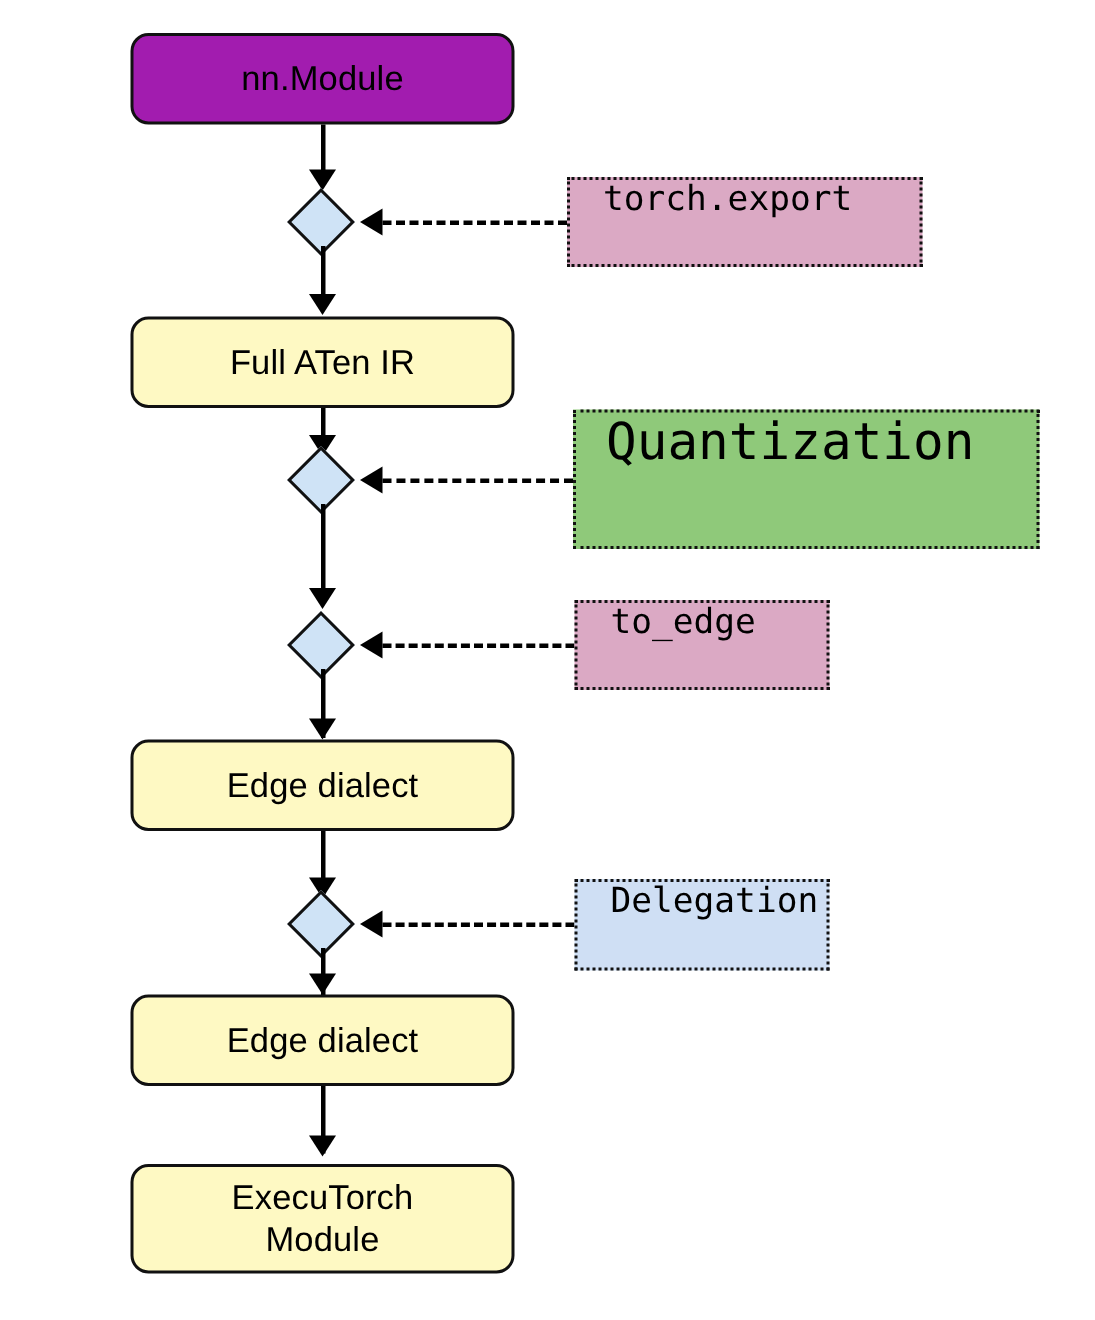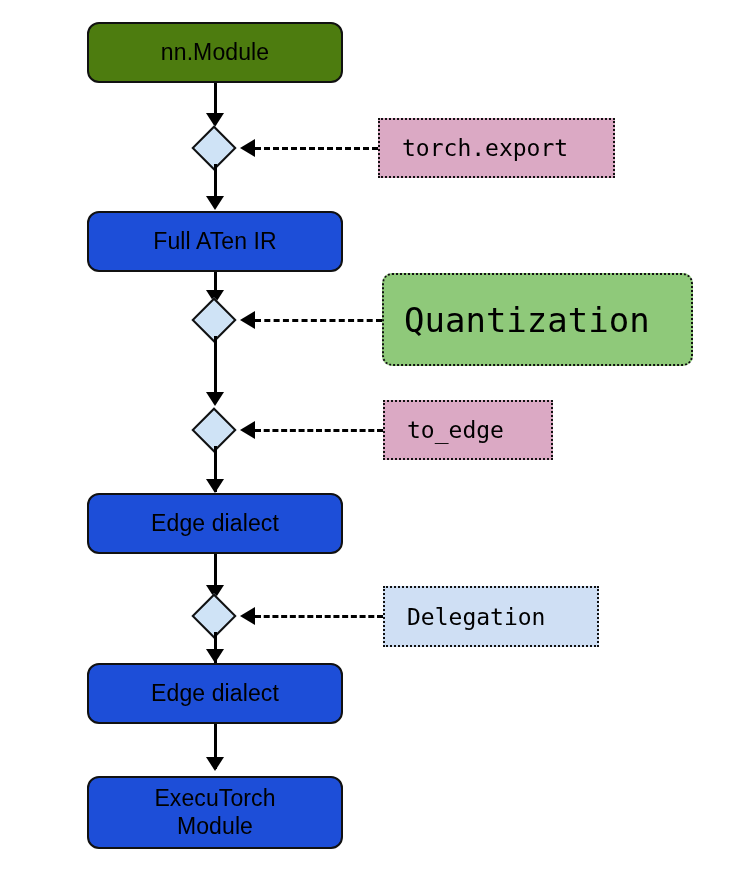--- a/index.html
+++ b/index.html
@@ -30,39 +30,39 @@
     align-items: center;
     justify-content: center;
     text-align: center;
     color: #000000;
     font-family: "Liberation Sans", sans-serif;
     font-size: 23px;
     line-height: 1.18;
     letter-spacing: 0.1px;
     white-space: pre-line;
   }
-  .node.grey   { background: #4d7c0f; }
-  .node.purple { background: #1d4ed8; }
+  .node.grey   { background: #a21caf; }
+  .node.purple { background: #fef9c3; }
 
   
   .diamond {
     position: absolute;
     box-sizing: border-box;
     background: #cfe3f6;
     border: 2px solid #111111;
     transform: rotate(45deg);
   }
 
   
   .label-box {
     position: absolute;
     box-sizing: border-box;
     border: 2px dotted #111111;
     display: flex;
-    align-items: center;
+    align-items: flex-start;
     justify-content: flex-start;
     color: #000000;
     font-family: "DejaVu Sans Mono", monospace;
     font-size: 23px;
     padding-left: 22px;
     white-space: nowrap;
   }
   .label-box.pink  { background: #dba9c4; }
   .label-box.green { background: #8fc97a; }
   .label-box.blue  { background: #cfdff4; }
@@ -125,21 +125,21 @@
   </div>
 
   <div class="vline" style="left:213.5px; top:272px; height:30px;"></div>
   <div class="arrow-down" style="left:206px; top:290px;"></div>
 
   <div class="diamond" style="left:198px; top:304px; width:32px; height:32px;"></div>
 
   <div class="dashline" style="left:255px; top:319px; width:127px;"></div>
   <div class="arrow-left" style="left:240px; top:311px;"></div>
 
-  <div class="label-box green big" style="left:382px; top:273px; width:311px; height:93px;border-radius:10px;">
+  <div class="label-box green big" style="left:382px; top:273px; width:311px; height:93px;">
     <span>Quantization</span>
   </div>
 
   <div class="vline" style="left:213.5px; top:336px; height:65px;"></div>
   <div class="arrow-down" style="left:206px; top:392px;"></div>
 
   <div class="diamond" style="left:198px; top:414px; width:32px; height:32px;"></div>
 
   <div class="dashline" style="left:255px; top:429px; width:128px;"></div>
   <div class="arrow-left" style="left:240px; top:421px;"></div>
@@ -156,21 +156,21 @@
   </div>
 
   <div class="vline" style="left:213.5px; top:554px; height:42px;"></div>
   <div class="arrow-down" style="left:206px; top:585px;"></div>
 
   <div class="diamond" style="left:198px; top:600px; width:32px; height:32px;"></div>
 
   <div class="dashline" style="left:255px; top:615px; width:128px;"></div>
   <div class="arrow-left" style="left:240px; top:607px;"></div>
 
-  <div class="label-box blue" style="left:383px; top:586px; width:216px; height:61px;">
+  <div class="label-box blue" style="left:383px; top:586px; width:170px; height:61px;">
     <span>Delegation</span>
   </div>
 
   <div class="vline" style="left:213.5px; top:632px; height:33px;"></div>
   <div class="arrow-down" style="left:206px; top:649px;"></div>
 
   <div class="node purple" style="left:87px; top:663px; width:256px; height:61px;">
     <span>Edge dialect</span>
   </div>
 

